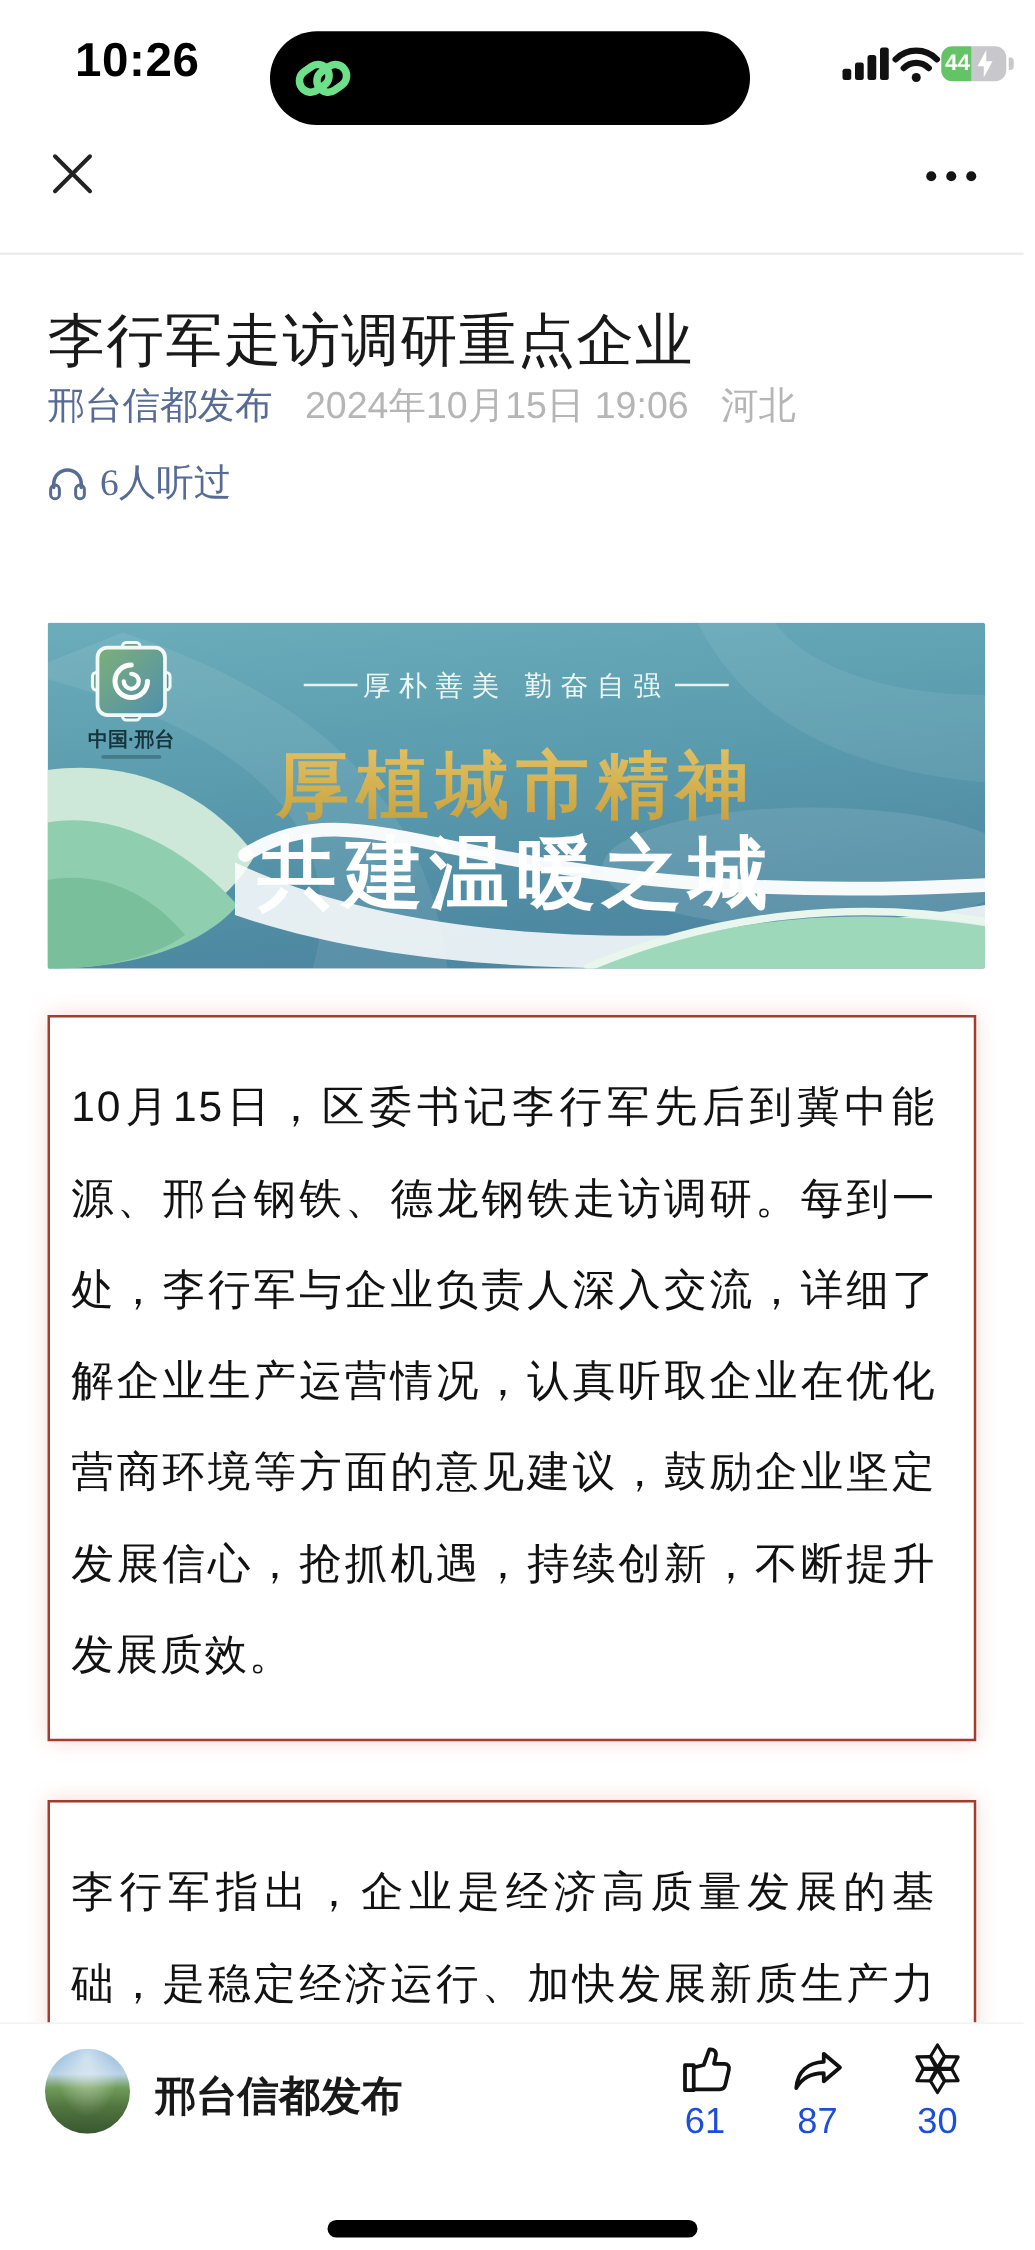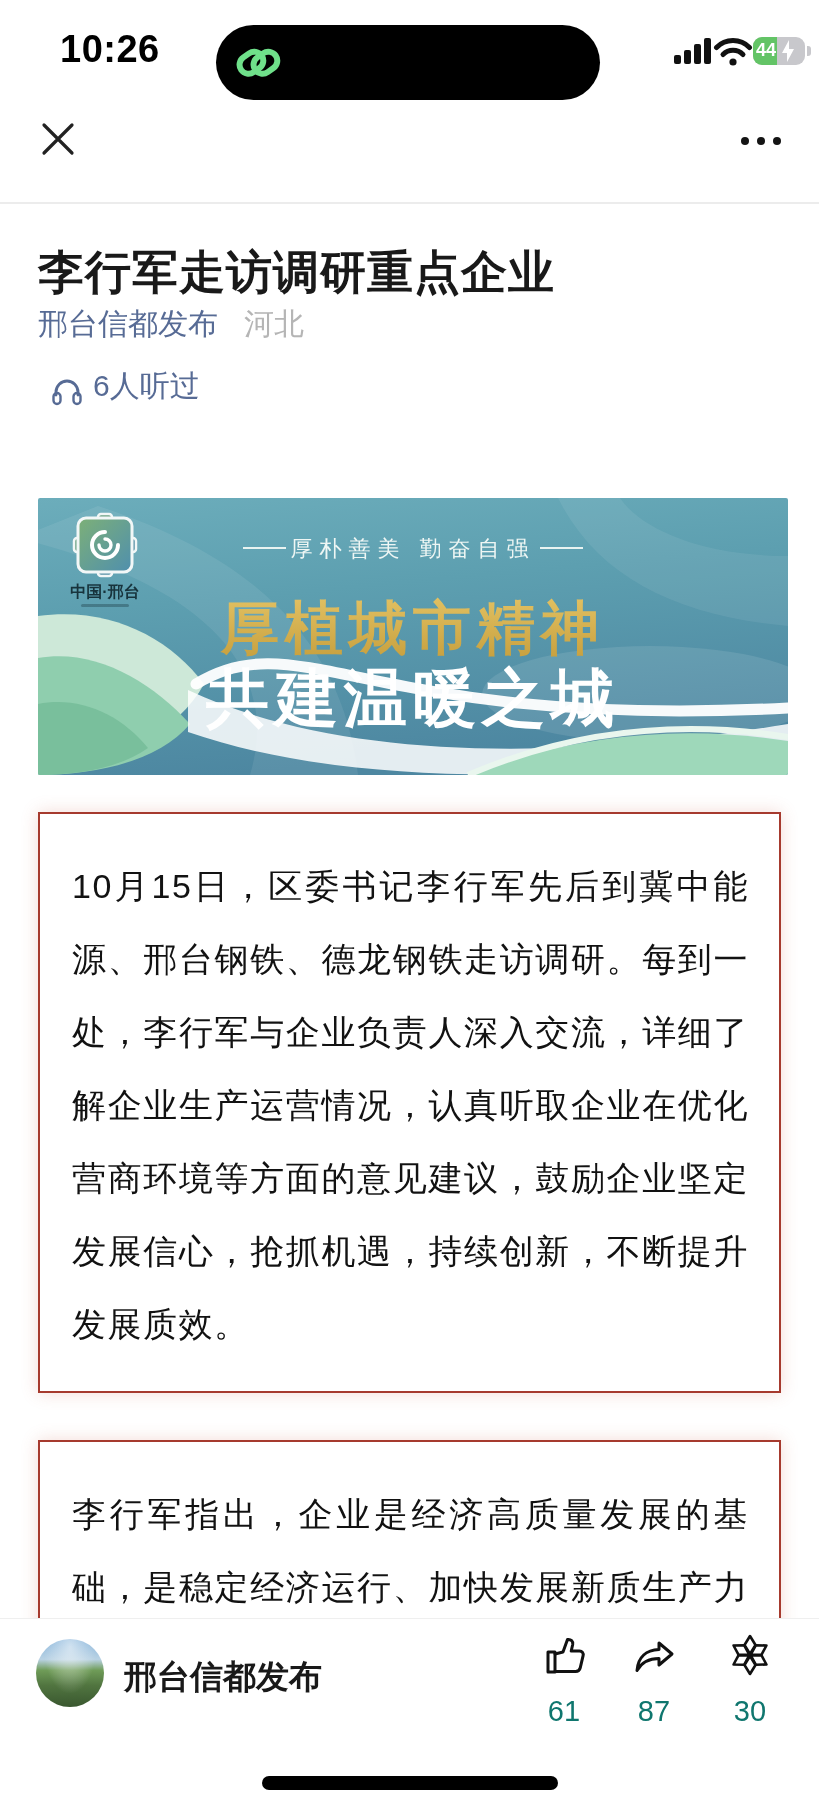--- a/index.html
+++ b/index.html
@@ -18,44 +18,44 @@
   .battery .bolt{position:absolute;left:27px;top:3px;z-index:2;}
   .battery .nub{position:absolute;right:0;top:10px;width:4px;height:10px;border-radius:0 3px 3px 0;background:#c8c8cc;}
   
   .nav-row{position:absolute;top:105px;left:0;right:0;height:96px;}
   .close-btn{position:absolute;left:36px;top:12px;width:44px;height:44px;}
   .more-btn{position:absolute;right:38px;top:28px;display:flex;gap:8px;align-items:center;height:16px;}
   .more-btn i{display:block;width:8px;height:8px;border-radius:50%;background:#141414;}
   .hairline{position:absolute;top:202px;left:0;right:0;height:2px;background:#ececec;}
   
   .title{position:absolute;left:38px;right:38px;top:212px;font-size:46px;line-height:58px;
-         font-weight:700;color:#191919;letter-spacing:1px;}
+         font-weight:400;color:#191919;letter-spacing:1px;}
   .meta{position:absolute;left:38px;top:304px;display:flex;gap:26px;align-items:baseline;font-size:30px;}
   .source{color:#576b95;}
   .date,.location{color:#b5b5b5;}
-  .listen{position:absolute;left:51px;top:366px;display:flex;gap:10px;align-items:flex-end;}
+  .listen{position:absolute;left:38px;top:366px;display:flex;gap:10px;align-items:center;font-family:Liberation Serif, serif;}
   .listen span{color:#576b95;font-size:30px;}
   
   .banner{position:absolute;left:38px;top:498px;width:750px;height:277px;border-radius:2px;overflow:hidden;}
   
   .red-box{position:absolute;left:38px;right:38px;border:2px solid #a63a2e;background:#fff;
-           box-shadow:0 0 16px rgba(200,90,70,.22);padding:36px 30px 30px 32px;box-sizing:border-box;}
+           box-shadow:0 0 16px rgba(200,90,70,.22);padding:36px 30px 30px 17px;box-sizing:border-box;}
   .red-box p{margin:0;font-size:34px;line-height:73px;letter-spacing:1.5px;color:#121212;
              text-align:justify;text-justify:inter-ideograph;}
   .box1{top:812px;}
   .box2{top:1440px;min-height:320px;}
   
   .footer{position:absolute;left:0;right:0;top:1618px;bottom:0;background:#fff;border-top:1px solid #efefef;z-index:6;}
   .avatar{position:absolute;left:36px;top:20px;width:68px;height:68px;border-radius:50%;overflow:hidden;
           background:
             radial-gradient(ellipse at 50% 12%, rgba(255,255,255,.55), rgba(255,255,255,0) 55%),
             linear-gradient(180deg,#86b4da 0%,#b9d2e4 30%,#6f9c58 46%,#517540 68%,#39572f 100%);}
   .account-name{position:absolute;left:124px;top:36px;font-size:33px;font-weight:700;color:#191919;}
   .action{position:absolute;top:12px;width:56px;text-align:center;}
-  .action .count{margin-top:16px;font-size:29px;color:#0f766e;}
+  .action .count{margin-top:2px;font-size:29px;color:#1d4ed8;}
   .act-like{left:536px;} .act-share{left:626px;} .act-wow{left:722px;}
   .home-indicator{position:absolute;left:50%;bottom:10px;transform:translateX(-50%);
                   width:296px;height:14px;border-radius:8px;background:#000;}
   svg{display:block;}
 </style>
 </head>
 <body>
 
 <div class="screen">
 
@@ -101,20 +101,21 @@
         <i></i>
         <i></i>
       </div>
   </div>
   <div class="hairline"></div>
 
   <h1 class="title">李行军走访调研重点企业</h1>
 
   <div class="meta">
     <span class="source">邢台信都发布</span>
+    <span class="date">2024年10月15日 19:06</span>
     <span class="location">河北</span>
   </div>
 
   <div class="listen">
     <svg width="32" height="30" viewBox="0 0 32 30">
       <path d="M5 18 v-3 a11 11 0 0 1 22 0 v3" fill="none" stroke="#576b95" stroke-width="2.8" stroke-linecap="round"></path>
       <rect x="2.5" y="16" width="7" height="11" rx="3.5" fill="none" stroke="#576b95" stroke-width="2.4"></rect>
       <rect x="22.5" y="16" width="7" height="11" rx="3.5" fill="none" stroke="#576b95" stroke-width="2.4"></rect>
     </svg>
     <span>6人听过</span>

